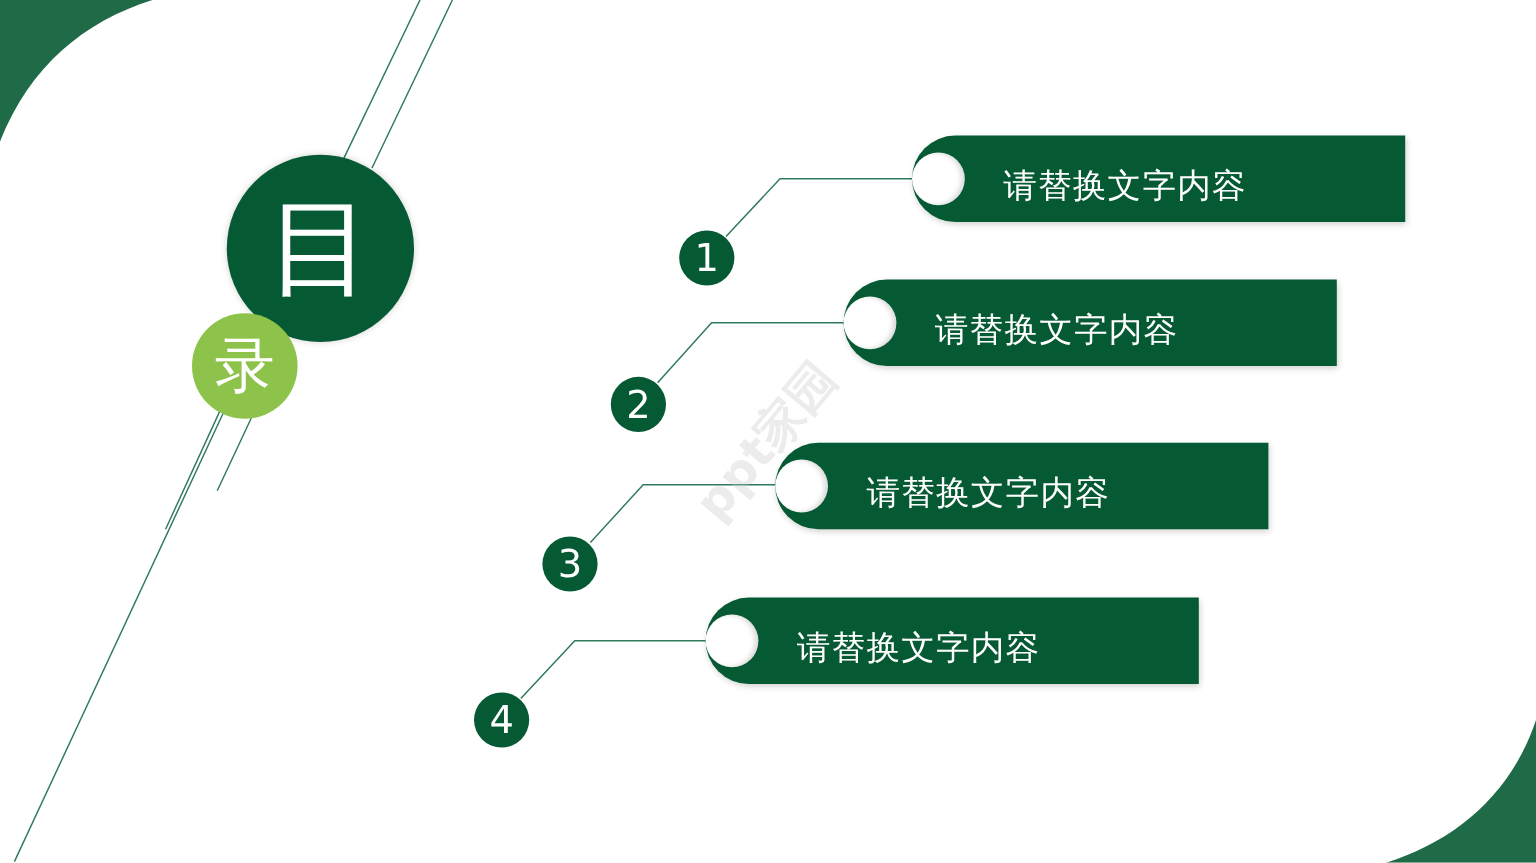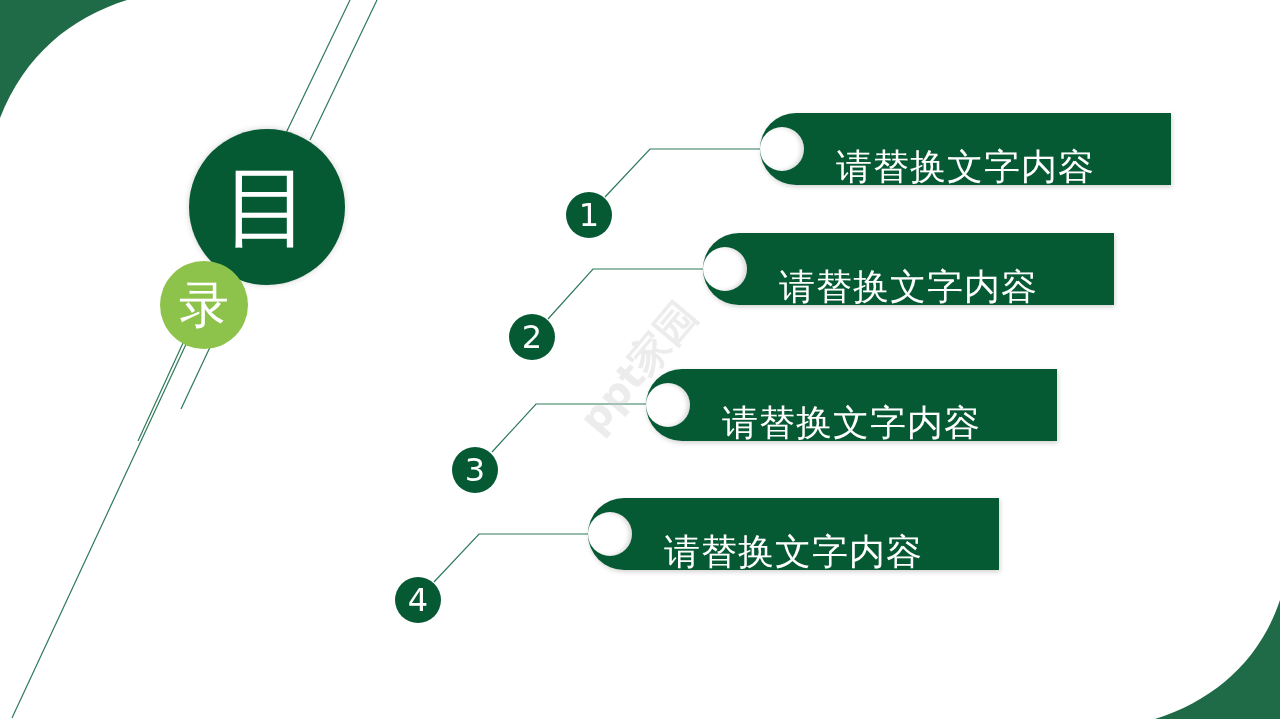--- a/index.html
+++ b/index.html
@@ -33,23 +33,23 @@
     background: #055a34;
     border-radius: 36px 0 0 36px;
     box-shadow: 1px 2px 5px rgba(0,0,0,0.18);
   }
   .banner .hole {
     position: absolute; left: 0px; top: 14px; width: 44px; height: 44px;
     border-radius: 50%; background: #ffffff;
     box-shadow: inset -3px 0 4px rgba(0,0,0,0.15);
   }
   .banner .label {
-    position: absolute; left: 76px; top: 12px; height: 84px;
+    position: absolute; left: 76px; top: 0; height: 84px;
     display: flex; align-items: center;
-    color: #ffffff; font-size: 36px; letter-spacing: 1px; white-space: nowrap;
+    color: #ffffff; font-size: 28px; letter-spacing: 1px; white-space: nowrap;
   }
   .watermark {
     position: absolute; left: 560px; top: 340px;
     transform: rotate(-50deg);
     color: rgba(200,200,200,0.35); font-size: 40px; font-weight: bold;
     white-space: nowrap;
   }
 </style>
 </head>
 <body>

